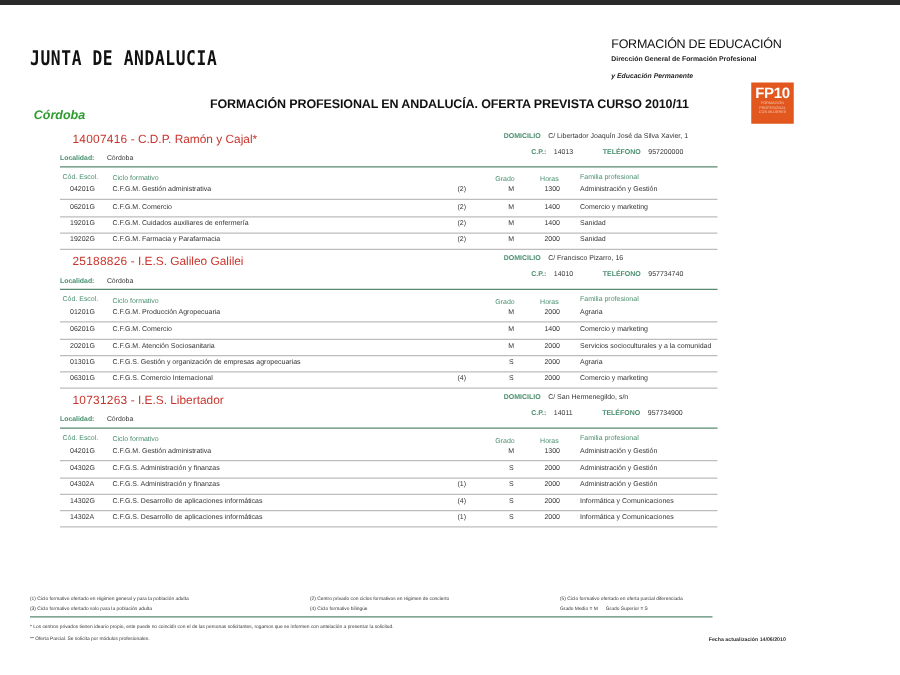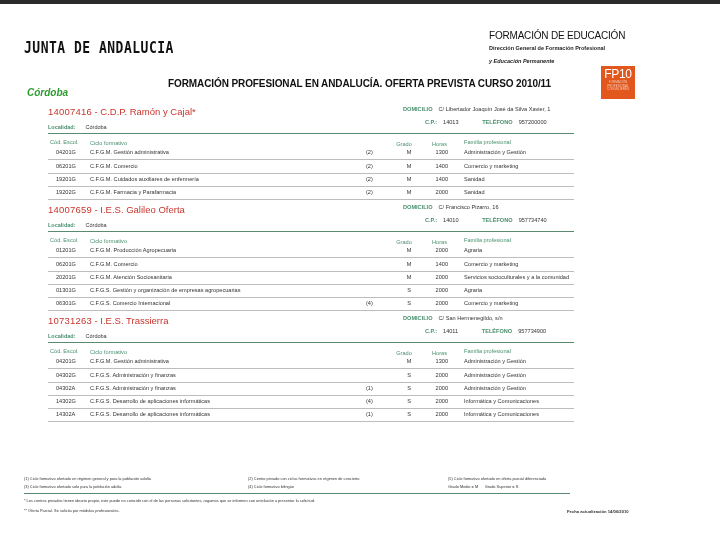--- a/index.html
+++ b/index.html
@@ -17,32 +17,32 @@
     transform: scaleY(1.25); transform-origin: left top;
   }
   .consejeria { position: absolute; left: 489px; top: 30px; }
   .consejeria .t1 { font-size: 10px; color: #111; letter-spacing: -0.2px; }
   .consejeria .t2 { font-size: 5.5px; font-weight: bold; color: #222; margin-top: 4px; }
   .consejeria .t3 { font-size: 5.5px; font-weight: bold; font-style: italic; color: #222; margin-top: 7px; }
   .fp10 {
     position: absolute; left: 601px; top: 66px; width: 34px; height: 33px;
     background: #e2571e; color: #fff; text-align: center;
   }
-  .fp10 .big { font-size: 12px; font-weight: normal; line-height: 13px; margin-top: 2px; letter-spacing: -0.3px; }
+  .fp10 .big { font-size: 12px; font-weight: bold; line-height: 13px; margin-top: 2px; letter-spacing: -0.3px; }
   .fp10 .small { font-size: 3px; line-height: 3.6px; color: #f6c9b4; }
   .doc-title {
     position: absolute; left: 168px; top: 78px;
     font-size: 10px; font-weight: bold; color: #111; letter-spacing: -0.1px;
   }
   .province {
     position: absolute; left: 27px; top: 87px;
     font-size: 10px; font-weight: bold; font-style: italic; color: #2e9b2e;
   }
   .center { position: absolute; left: 48px; width: 420px; }
-  .center-name { font-size: 9.5px; color: #c8352d; white-space: nowrap; }
+  .center-name { font-size: 9.5px; color: #c8352d; white-space: nowrap; margin-left: 10px; }
   .center-name .code { letter-spacing: 0.2px; }
   .loc-row { position: absolute; font-size: 5.5px; }
   .loc-label { color: #4a8f6e; font-weight: bold; }
   .loc-value { color: #333; margin-left: 10px; }
   .addr { position: absolute; font-size: 5.6px; white-space: nowrap; }
   .addr .lab { color: #4a8f6e; font-weight: bold; display: inline-block; }
   .addr .val { color: #333; margin-left: 6px; }
   .sep { position: absolute; left: 48px; width: 526px; height: 1px; background: #5a8a72; }
   .thead { position: absolute; left: 48px; width: 526px; font-size: 5.6px; color: #4a8f6e; }
   .thead span, .trow span { position: absolute; white-space: nowrap; }
@@ -136,21 +136,21 @@
   <span class="c-code">19202G</span>
   <span class="c-ciclo">C.F.G.M. Farmacia y Parafarmacia</span>
   <span class="c-note">(2)</span>
   <span class="c-grado">M</span>
   <span class="c-horas">2000</span>
   <span class="c-familia">Sanidad</span>
 </div>
 
 <div class="center" style="top:204px;">
   <div class="center-name">
-    <span class="code">14007659</span><span> - </span><span>I.E.S. Galileo Oferta</span>
+    <span class="code">25188826</span><span> - </span><span>I.E.S. Galileo Galilei</span>
   </div>
 </div>
 <div class="loc-row" style="left:48px; top:222px;">
   <span class="loc-label">Localidad:</span><span class="loc-value">Córdoba</span>
 </div>
 <div class="addr" style="left:403px; top:204px;">
   <span class="lab">DOMICILIO</span><span class="val">C/ Francisco Pizarro, 16</span>
 </div>
 <div class="addr" style="left:425px; top:217px;">
   <span class="lab">C.P.:</span><span class="val">14010</span>
@@ -200,21 +200,21 @@
   <span class="c-code">06301G</span>
   <span class="c-ciclo">C.F.G.S. Comercio Internacional</span>
   <span class="c-note">(4)</span>
   <span class="c-grado">S</span>
   <span class="c-horas">2000</span>
   <span class="c-familia">Comercio y marketing</span>
 </div>
 
 <div class="center" style="top:315px;">
   <div class="center-name">
-    <span class="code">10731263</span><span> - </span><span>I.E.S. Trassierra</span>
+    <span class="code">10731263</span><span> - </span><span>I.E.S. Libertador</span>
   </div>
 </div>
 <div class="loc-row" style="left:48px; top:333px;">
   <span class="loc-label">Localidad:</span><span class="loc-value">Córdoba</span>
 </div>
 <div class="addr" style="left:403px; top:315px;">
   <span class="lab">DOMICILIO</span><span class="val">C/ San Hermenegildo, s/n</span>
 </div>
 <div class="addr" style="left:425px; top:328px;">
   <span class="lab">C.P.:</span><span class="val">14011</span>

